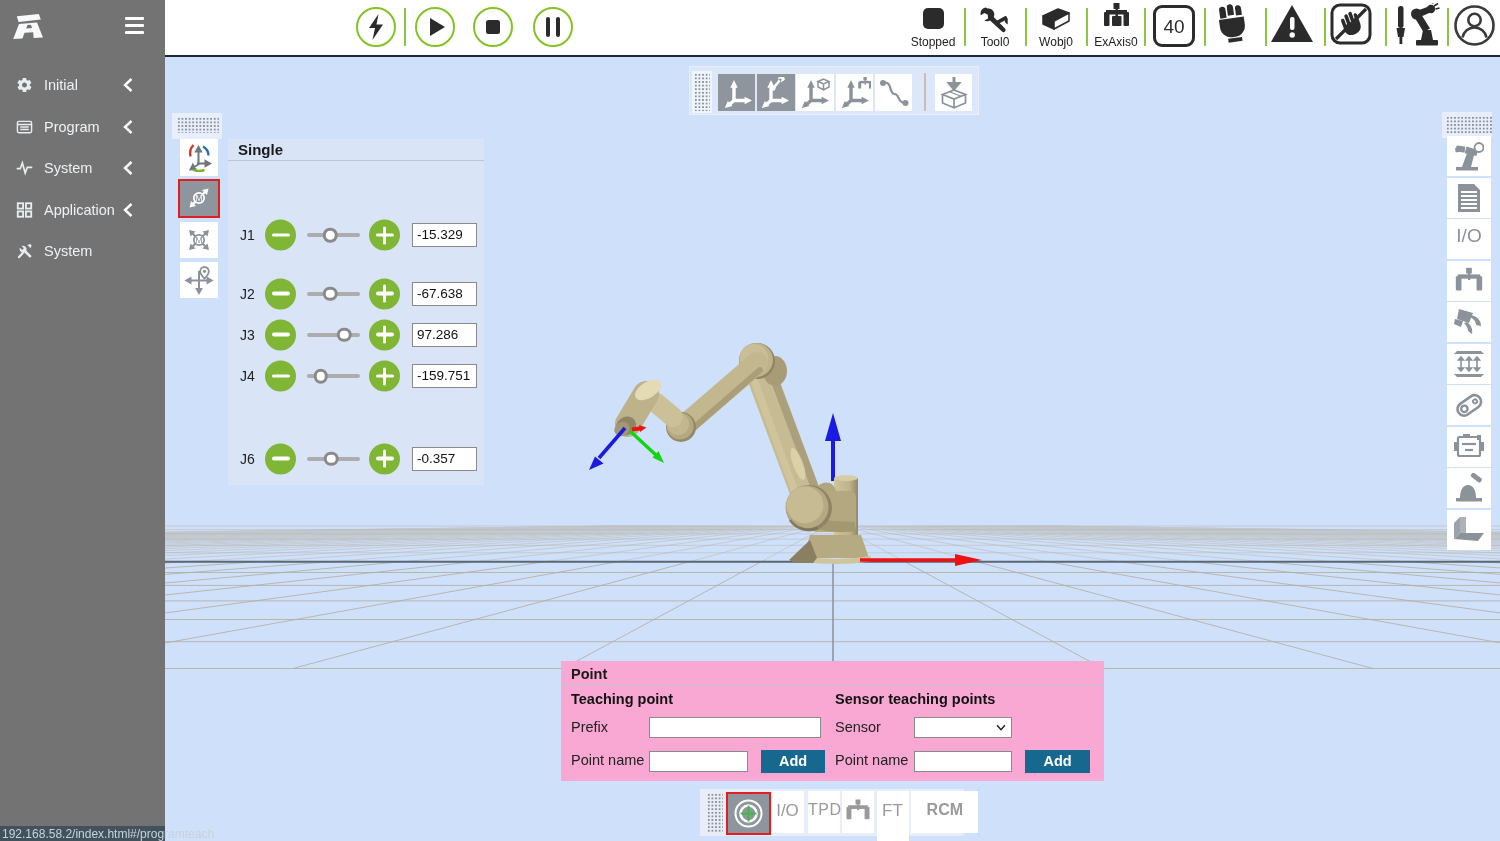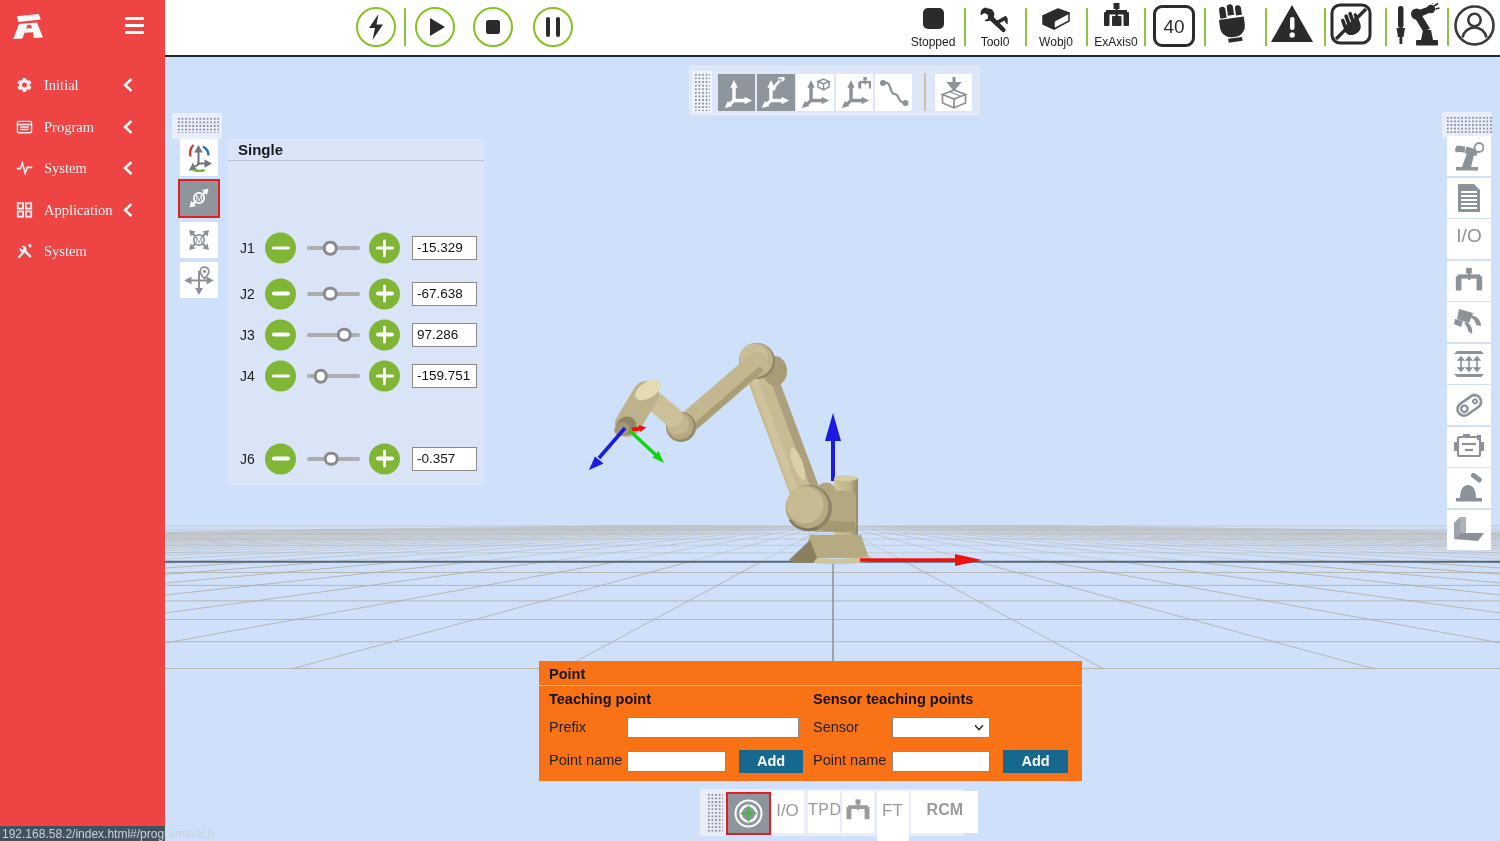--- a/index.html
+++ b/index.html
@@ -1,21 +1,21 @@
 <!DOCTYPE html>
 <html><head>
 <meta charset="utf-8">
 <style>
 * { margin:0; padding:0; box-sizing:border-box; }
 html,body { width:1500px; height:841px; overflow:hidden; font-family:"Liberation Sans", sans-serif; background:#fff; }
 #app { position:relative; width:1500px; height:841px; }
 .abs { position:absolute; }
 
 
-#sidebar { left:0; top:0; width:165px; height:841px; background:#ef4444; z-index:5;font-family:Liberation Serif, serif; }
+#sidebar { left:0; top:0; width:165px; height:841px; background:#737373; z-index:5; }
 .menu-item { position:absolute; left:0; width:165px; height:30px; color:#eef2f4; font-size:14.5px; }
 .menu-item .mi-ico { position:absolute; left:16px; top:50%; transform:translateY(-50%); width:17px; height:17px; }
 .menu-item .mi-txt { position:absolute; left:44px; top:50%; transform:translateY(-50%); }
 .menu-item .mi-ch { position:absolute; left:122px; top:50%; transform:translateY(-50%); width:12px; height:14px; }
 
 
 #topbar { left:165px; top:0; width:1335px; height:57px; background:#ffffff; border-bottom:2px solid #1d2b36; z-index:5; }
 .cbtn { position:absolute; top:7px; width:40px; height:40px; border-radius:50%; border:2.5px solid #85c226; }
 .tsep { position:absolute; top:8px; width:2px; height:38px; background:#8cc63f; }
 .titem { position:absolute; top:0px; text-align:center; color:#2b2b2b; }
@@ -36,21 +36,21 @@
 .jrow .jlab { position:absolute; left:12px; top:50%; transform:translateY(-50%); font-size:14px; color:#222; }
 .gbtn { position:absolute; top:50%; transform:translateY(-50%); width:31px; height:31px; border-radius:50%; background:#7fb636; }
 .gbtn:before, .gbtn.plus:after { content:""; position:absolute; background:#fff; }
 .gbtn:before { left:6.5px; right:6.5px; top:50%; margin-top:-1.9px; height:3.8px; border-radius:2px;}
 .gbtn.plus:after { top:6.5px; bottom:6.5px; left:50%; margin-left:-1.9px; width:3.8px; border-radius:2px;}
 .strack { position:absolute; top:50%; margin-top:-2px; height:4px; border-radius:2px; background:#adadad; }
 .sthumb { position:absolute; top:50%; transform:translate(-50%,-50%); width:14.5px; height:14.5px; border-radius:50%; background:#fff; border:3px solid #8a8a8a; }
 .jval { position:absolute; top:50%; transform:translateY(-50%); left:184px; width:65px; height:24px; background:#fff; border:1px solid #8a8a8a; font-size:13.5px; color:#111; line-height:22px; padding-left:4px; }
 
 
-#pointpanel { left:374px; top:604px; width:543px; height:120px; background:#f97316; }
+#pointpanel { left:396px; top:604px; width:543px; height:120px; background:#f9a8d4; }
 #pointpanel h3 { font-size:14.5px; color:#1a1a1a; padding:5px 10px 3px 10px; border-bottom:1px solid #b9c4d4; font-weight:bold;}
 .pp-h { position:absolute; font-weight:bold; font-size:14.5px; color:#111; }
 .pp-l { position:absolute; font-size:14.5px; color:#222; }
 .pp-in { position:absolute; background:#fff; border:1px solid #8a8a8a; height:21px; }
 .pp-btn { position:absolute; background:#16688f; color:#fff; font-weight:bold; font-size:14.5px; text-align:center; height:23px; line-height:23px; }
 
 
 #statusbar { left:0; top:826px; width:230px; height:15px; z-index:8; font-size:12px; color:#c9d2da; line-height:16px; }
 #statusbar .bub { position:absolute; left:0; top:0; width:165px; height:15px; background:#42525c; }
 #statusbar span { position:absolute; left:2px; }
@@ -368,21 +368,21 @@
         <g stroke="#8b929a" fill="#8b929a" stroke-width="2">
             <path d="M3.5 15.5 H28.5 M28.5 15.5 l-4-2.2 v4.4 z M3.5 15.5 l4-2.2 v4.4 z"></path>
             <path d="M16 6 V28 M16 28 l-2.2-4 h4.4 z"></path>
           </g>
         <path d="M21.5 2 a4.3 4.3 0 0 1 4.3 4.3 c0 3-4.3 7.2-4.3 7.2 s-4.3-4.2-4.3-7.2 A4.3 4.3 0 0 1 21.5 2 z" fill="none" stroke="#8b929a" stroke-width="1.8"></path>
         <circle cx="21.5" cy="6.3" r="1.6" fill="#8b929a"></circle>
       </svg>
     </div>
     <div id="singlepanel" class="abs">
       <h3>Single</h3>
-      <div class="jrow" style="top:94px;">
+      <div class="jrow" style="top:81px;">
           <span class="jlab">J1</span>
           <div class="gbtn" style="left:37px;"></div>
           <div class="strack" style="left:79px;width:53px;"></div>
           <div class="sthumb" style="left:102px;"></div>
           <div class="gbtn plus" style="left:141px;"></div>
           <div class="jval">-15.329</div>
         </div>
       <div class="jrow" style="top:139.5px;">
           <span class="jlab">J2</span>
           <div class="gbtn" style="left:37px;"></div>

